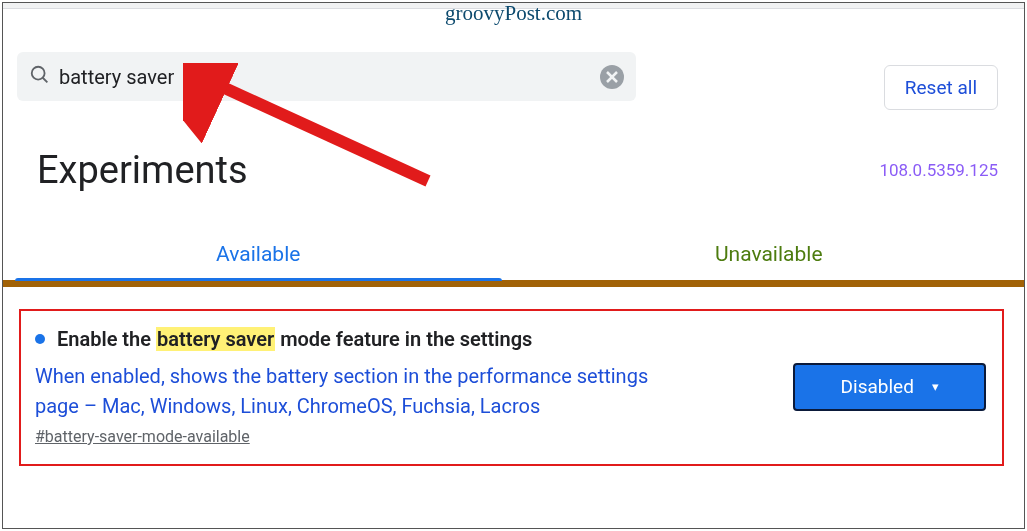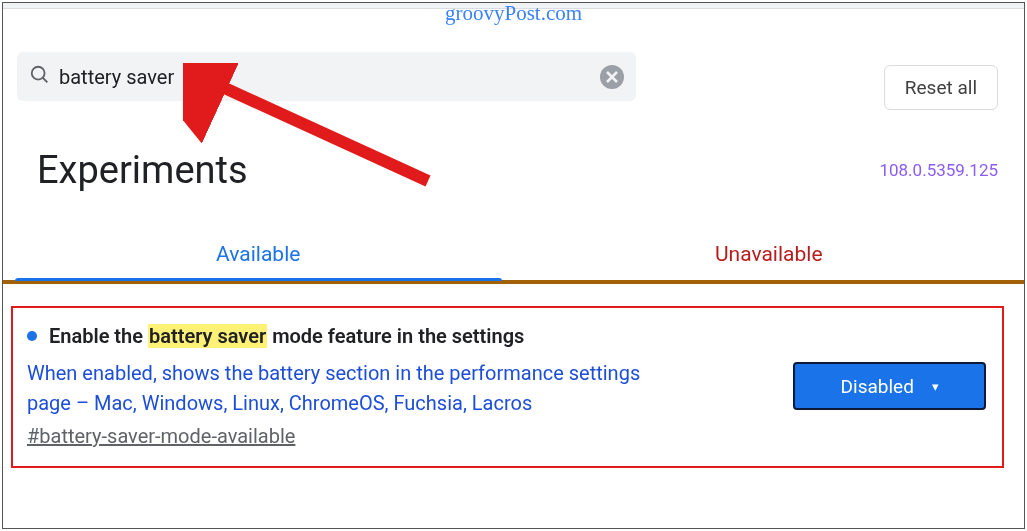--- a/index.html
+++ b/index.html
@@ -26,21 +26,21 @@
     border-bottom: 1px solid #dadce0;
     position: relative;
   }
   .watermark {
     position: absolute;
     left: 50%;
     top: -2px;
     transform: translateX(-50%);
     font-family: Georgia, "Times New Roman", serif;
     font-size: 21px;
-    color: #3b82f6;
+    color: #0c4a6e;
     z-index: 50;
   }
   .header-row {
     display: flex;
     align-items: center;
     padding: 34px 26px 0 14px;
     gap: 16px;
   }
   .search-box {
     flex: 0 0 619px;
@@ -68,61 +68,61 @@
     border-radius: 50%;
     background: #9aa0a6;
     display: flex; align-items: center; justify-content: center;
     cursor: pointer;
   }
   .clear-btn svg { width: 14px; height: 14px; stroke: #f1f3f4; stroke-width: 2.5; }
   .spacer { flex: 1; }
   .reset-btn {
     border: 1px solid #dadce0;
     background: #fff;
-    color: #404040;
+    color: #1d4ed8;
     font-size: 19px;
     padding: 10px 20px;
     border-radius: 6px;
     cursor: pointer;
     font-family: inherit;
     margin-top: 22px;
   }
   .title-row {
     display: flex;
     align-items: center;
     justify-content: space-between;
     padding: 38px 26px 0 34px;
   }
   .page-title { font-size: 38px; font-weight: 400; color: #202124; }
   .version { font-size: 17px; color: #8b5cf6; }
   .tabs {
     display: flex;
     margin-top: 34px;
-    border-bottom: 4px solid #a16207;
+    border-bottom: 7px solid #a16207;
   }
   .tab {
     flex: 1;
     text-align: center;
     padding: 16px 0 14px;
     font-size: 21px;
-    color: #b91c1c;
+    color: #4d7c0f;
     cursor: pointer;
     position: relative;
   }
   .tab.active { color: #1a73e8; }
   .tab.active::after {
     content: "";
     position: absolute;
     left: 12px; right: 12px; bottom: -1px;
     height: 3px;
     background: #1a73e8;
     border-radius: 3px 3px 0 0;
   }
   .flag-area {
-    margin: 22px 20px 0 8px;
+    margin: 22px 20px 0 16px;
     border: 2px solid #e11b1b;
     padding: 16px 14px 18px 14px;
     display: flex;
     align-items: center;
     gap: 30px;
   }
   .flag-text { flex: 1; }
   .flag-title-line {
     display: flex;
     align-items: center;
@@ -139,21 +139,21 @@
   }
   .hl { background: #fff176; padding: 0 1px; }
   .flag-desc {
     font-size: 20px;
     color: #1d4ed8;
     margin-top: 10px;
     line-height: 1.5;
     max-width: 640px;
   }
   .flag-hash {
-    font-size: 20px;
+    font-size: 16px;
     color: #5f6368;
     text-decoration: underline;
     display: inline-block;
     margin-top: 6px;
   }
   .dropdown {
     width: 193px;
     height: 48px;
     background: #1a73e8;
     color: #fff;

